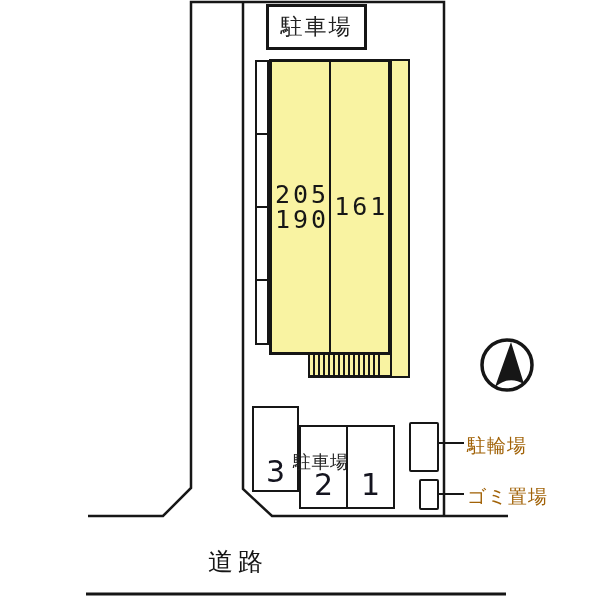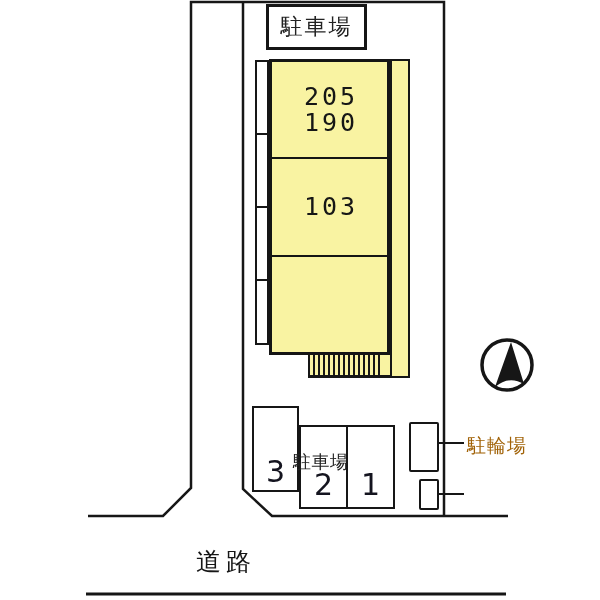--- a/index.html
+++ b/index.html
@@ -7,21 +7,21 @@
     position:relative;width:600px;height:600px;background:#ffffff;overflow:hidden;
     font-family:"DejaVu Sans","Liberation Sans",sans-serif;color:#1a1a1a;margin-left:16px;
   }
   .abs{position:absolute;}
   svg.overlay{position:absolute;left:0;top:0;width:600px;height:600px;}
 
   
   .rooms{
     left:253px;top:59px;width:121px;height:296px;
     background:#151515;padding:3px;box-sizing:border-box;
-    display:flex;flex-direction:column;gap:2px;
+    display:flex;flex-direction:row;gap:2px;
   }
   .room{
     flex:1;background:#f9f3a2;display:flex;flex-direction:column;
     align-items:center;justify-content:center;
   }
   .unit-num{
     font-family:"DejaVu Sans Mono","Liberation Mono",monospace;
     font-size:25px;line-height:1.02;letter-spacing:3px;text-indent:3px;
     color:#161616;white-space:nowrap;
   }
@@ -98,21 +98,21 @@
   <div class="abs balcony" style="top:133px;height:75px;"></div>
   <div class="abs balcony" style="top:206px;height:75px;"></div>
   <div class="abs balcony" style="top:279px;height:66px;"></div>
 
   <div class="abs rooms">
     <div class="room">
       <span class="unit-num">205</span>
       <span class="unit-num">190</span>
     </div>
     <div class="room">
-      <span class="unit-num">103</span>
+      <span class="unit-num">161</span>
     </div>
     <div class="room">
     </div>
   </div>
 
   <div class="abs right-strip"></div>
 
   <div class="abs stairs">
     <div class="hatch"></div>
   </div>
@@ -129,16 +129,17 @@
       <span class="stall-digit">1</span>
     </div>
   </div>
 
   <div class="abs lower-lot-label" style="left:277px;top:450px;">駐車場</div>
 
   <div class="abs small-facility" style="left:393px;top:422px;width:30px;height:50px;"></div>
   <div class="abs annot" style="left:451px;top:433px;">駐輪場</div>
 
   <div class="abs small-facility" style="left:403px;top:479px;width:20px;height:31px;"></div>
+  <div class="abs annot" style="left:451px;top:484px;">ゴミ置場</div>
 
-  <div class="abs road-text" style="left:180px;top:545px;">道路</div>
+  <div class="abs road-text" style="left:192px;top:545px;">道路</div>
 
 </div>
 
 </body></html>

